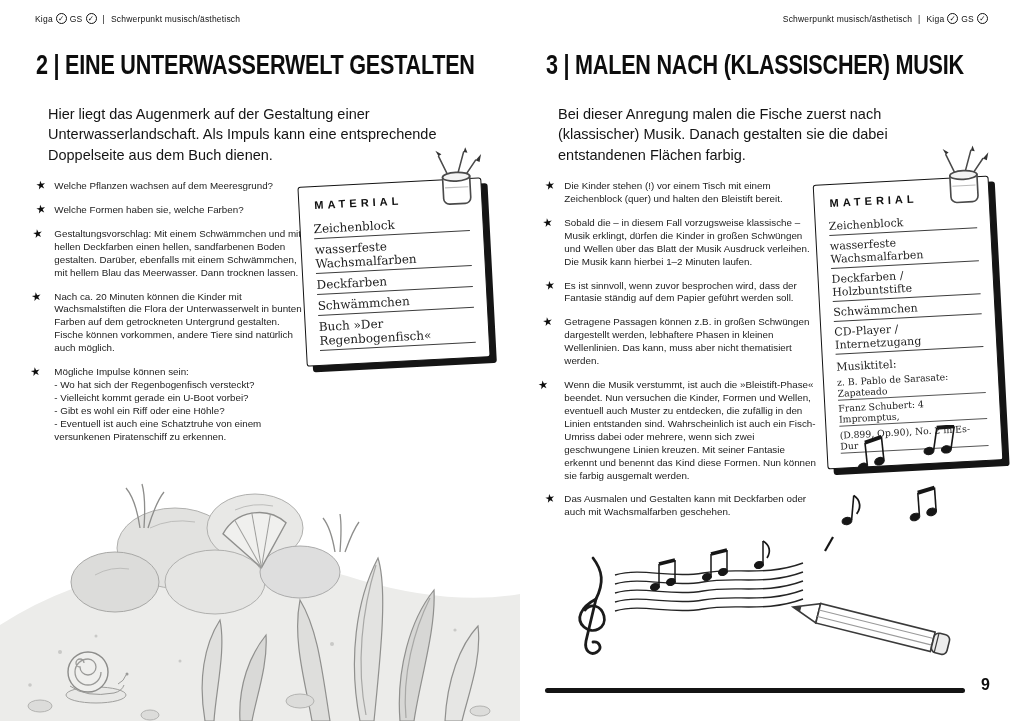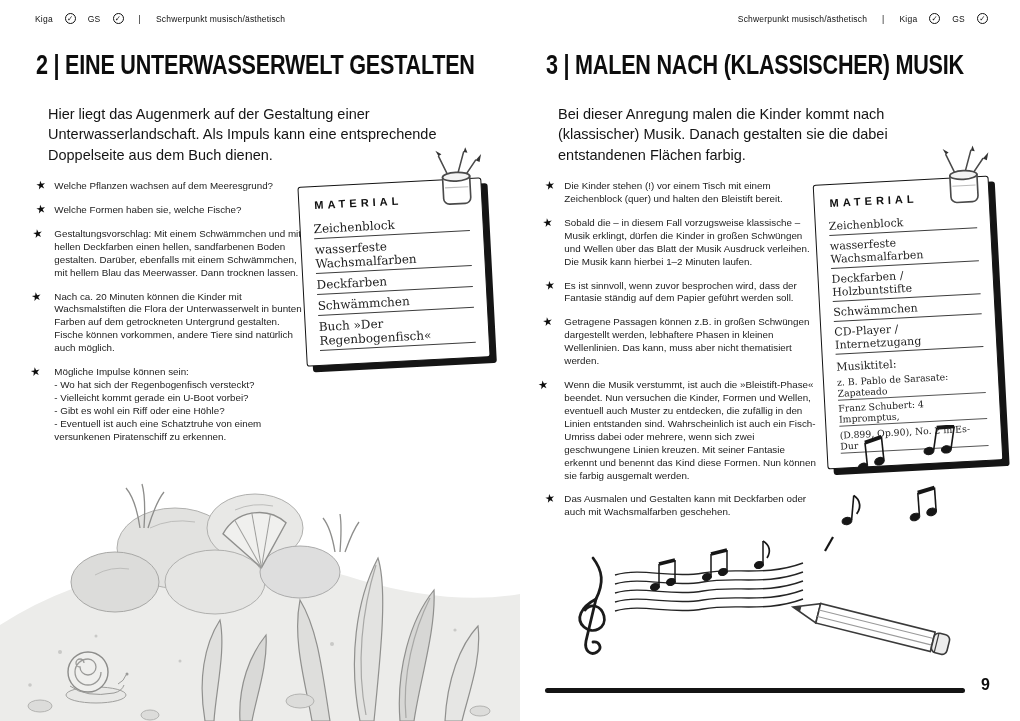--- a/index.html
+++ b/index.html
@@ -4,21 +4,21 @@
 <style>
   html,body{margin:0;padding:0;}
   body{
     width:1020px;height:721px;position:relative;overflow:hidden;
     background:#ffffff;color:#1a1a1a;
     font-family:"Liberation Sans",sans-serif;
   }
   
   .runhead{
     position:absolute;top:13px;font-size:8.5px;letter-spacing:.2px;color:#111;
-    display:flex;align-items:center;gap:12px;white-space:nowrap;
+    display:flex;align-items:center;gap:3px;white-space:nowrap;
   }
   .runhead-left{left:35px;}
   .runhead-right{right:32px;}
   .check-circle{
     display:inline-flex;align-items:center;justify-content:center;
     width:11px;height:11px;border:1.1px solid #111;border-radius:50%;
     font-size:7.5px;line-height:1;box-sizing:border-box;
   }
   .runsep{padding:0 3px;}
   
@@ -110,21 +110,21 @@
 <h1 class="page-title title-left">2 | EINE UNTERWASSERWELT GESTALTEN</h1>
 <p class="intro intro-left">Hier liegt das Augenmerk auf der Gestaltung einer Unterwasserlandschaft. Als Impuls kann eine entsprechende Doppelseite aus dem Buch dienen.</p>
 
 <ul class="bullets bullets-left">
   <li class="bullet">
     <span class="star">★</span>
     <span class="btext">Welche Pflanzen wachsen auf dem Meeresgrund?</span>
     </li>
   <li class="bullet">
     <span class="star">★</span>
-    <span class="btext">Welche Formen haben sie, welche Fische?</span>
+    <span class="btext">Welche Formen haben sie, welche Farben?</span>
     </li>
   <li class="bullet">
     <span class="star">★</span>
     <span class="btext">Gestaltungsvorschlag: Mit einem Schwämmchen und mit hellen Deckfarben einen hellen, sandfarbenen Boden gestalten. Darüber, ebenfalls mit einem Schwämmchen, mit hellem Blau das Meerwasser. Dann trocknen lassen.</span>
     </li>
   <li class="bullet">
     <span class="star">★</span>
     <span class="btext">Nach ca. 20 Minuten können die Kinder mit Wachsmalstiften die Flora der Unterwasserwelt in bunten Farben auf dem getrockneten Untergrund gestalten. Fische können vorkommen, andere Tiere sind natürlich auch möglich.</span>
     </li>
   <li class="bullet">
@@ -219,21 +219,21 @@
   </g>
   <g fill="#dcdcda" stroke="#b3b3b1">
     <ellipse cx="40" cy="276" rx="12" ry="6"></ellipse>
       <ellipse cx="300" cy="271" rx="14" ry="7"></ellipse>
     <ellipse cx="480" cy="281" rx="10" ry="5"></ellipse>
       <ellipse cx="150" cy="285" rx="9" ry="5"></ellipse>
   </g>
 </svg>
 
 <h1 class="page-title title-right">3 | MALEN NACH (KLASSISCHER) MUSIK</h1>
-<p class="intro intro-right">Bei dieser Anregung malen die Kinder kommt nach (klassischer) Musik. Danach gestalten sie die dabei entstandenen Flächen farbig.</p>
+<p class="intro intro-right">Bei dieser Anregung malen die Fische zuerst nach (klassischer) Musik. Danach gestalten sie die dabei entstandenen Flächen farbig.</p>
 
 <ul class="bullets bullets-right">
   <li class="bullet">
     <span class="star">★</span>
     <span class="btext">Die Kinder stehen (!) vor einem Tisch mit einem Zeichenblock (quer) und halten den Bleistift bereit.</span>
     </li>
   <li class="bullet">
     <span class="star">★</span>
     <span class="btext">Sobald die – in diesem Fall vorzugsweise klassische – Musik erklingt, dürfen die Kinder in großen Schwüngen und Wellen über das Blatt der Musik Ausdruck verleihen. Die Musik kann hierbei 1–2 Minuten laufen.</span>
     </li>

